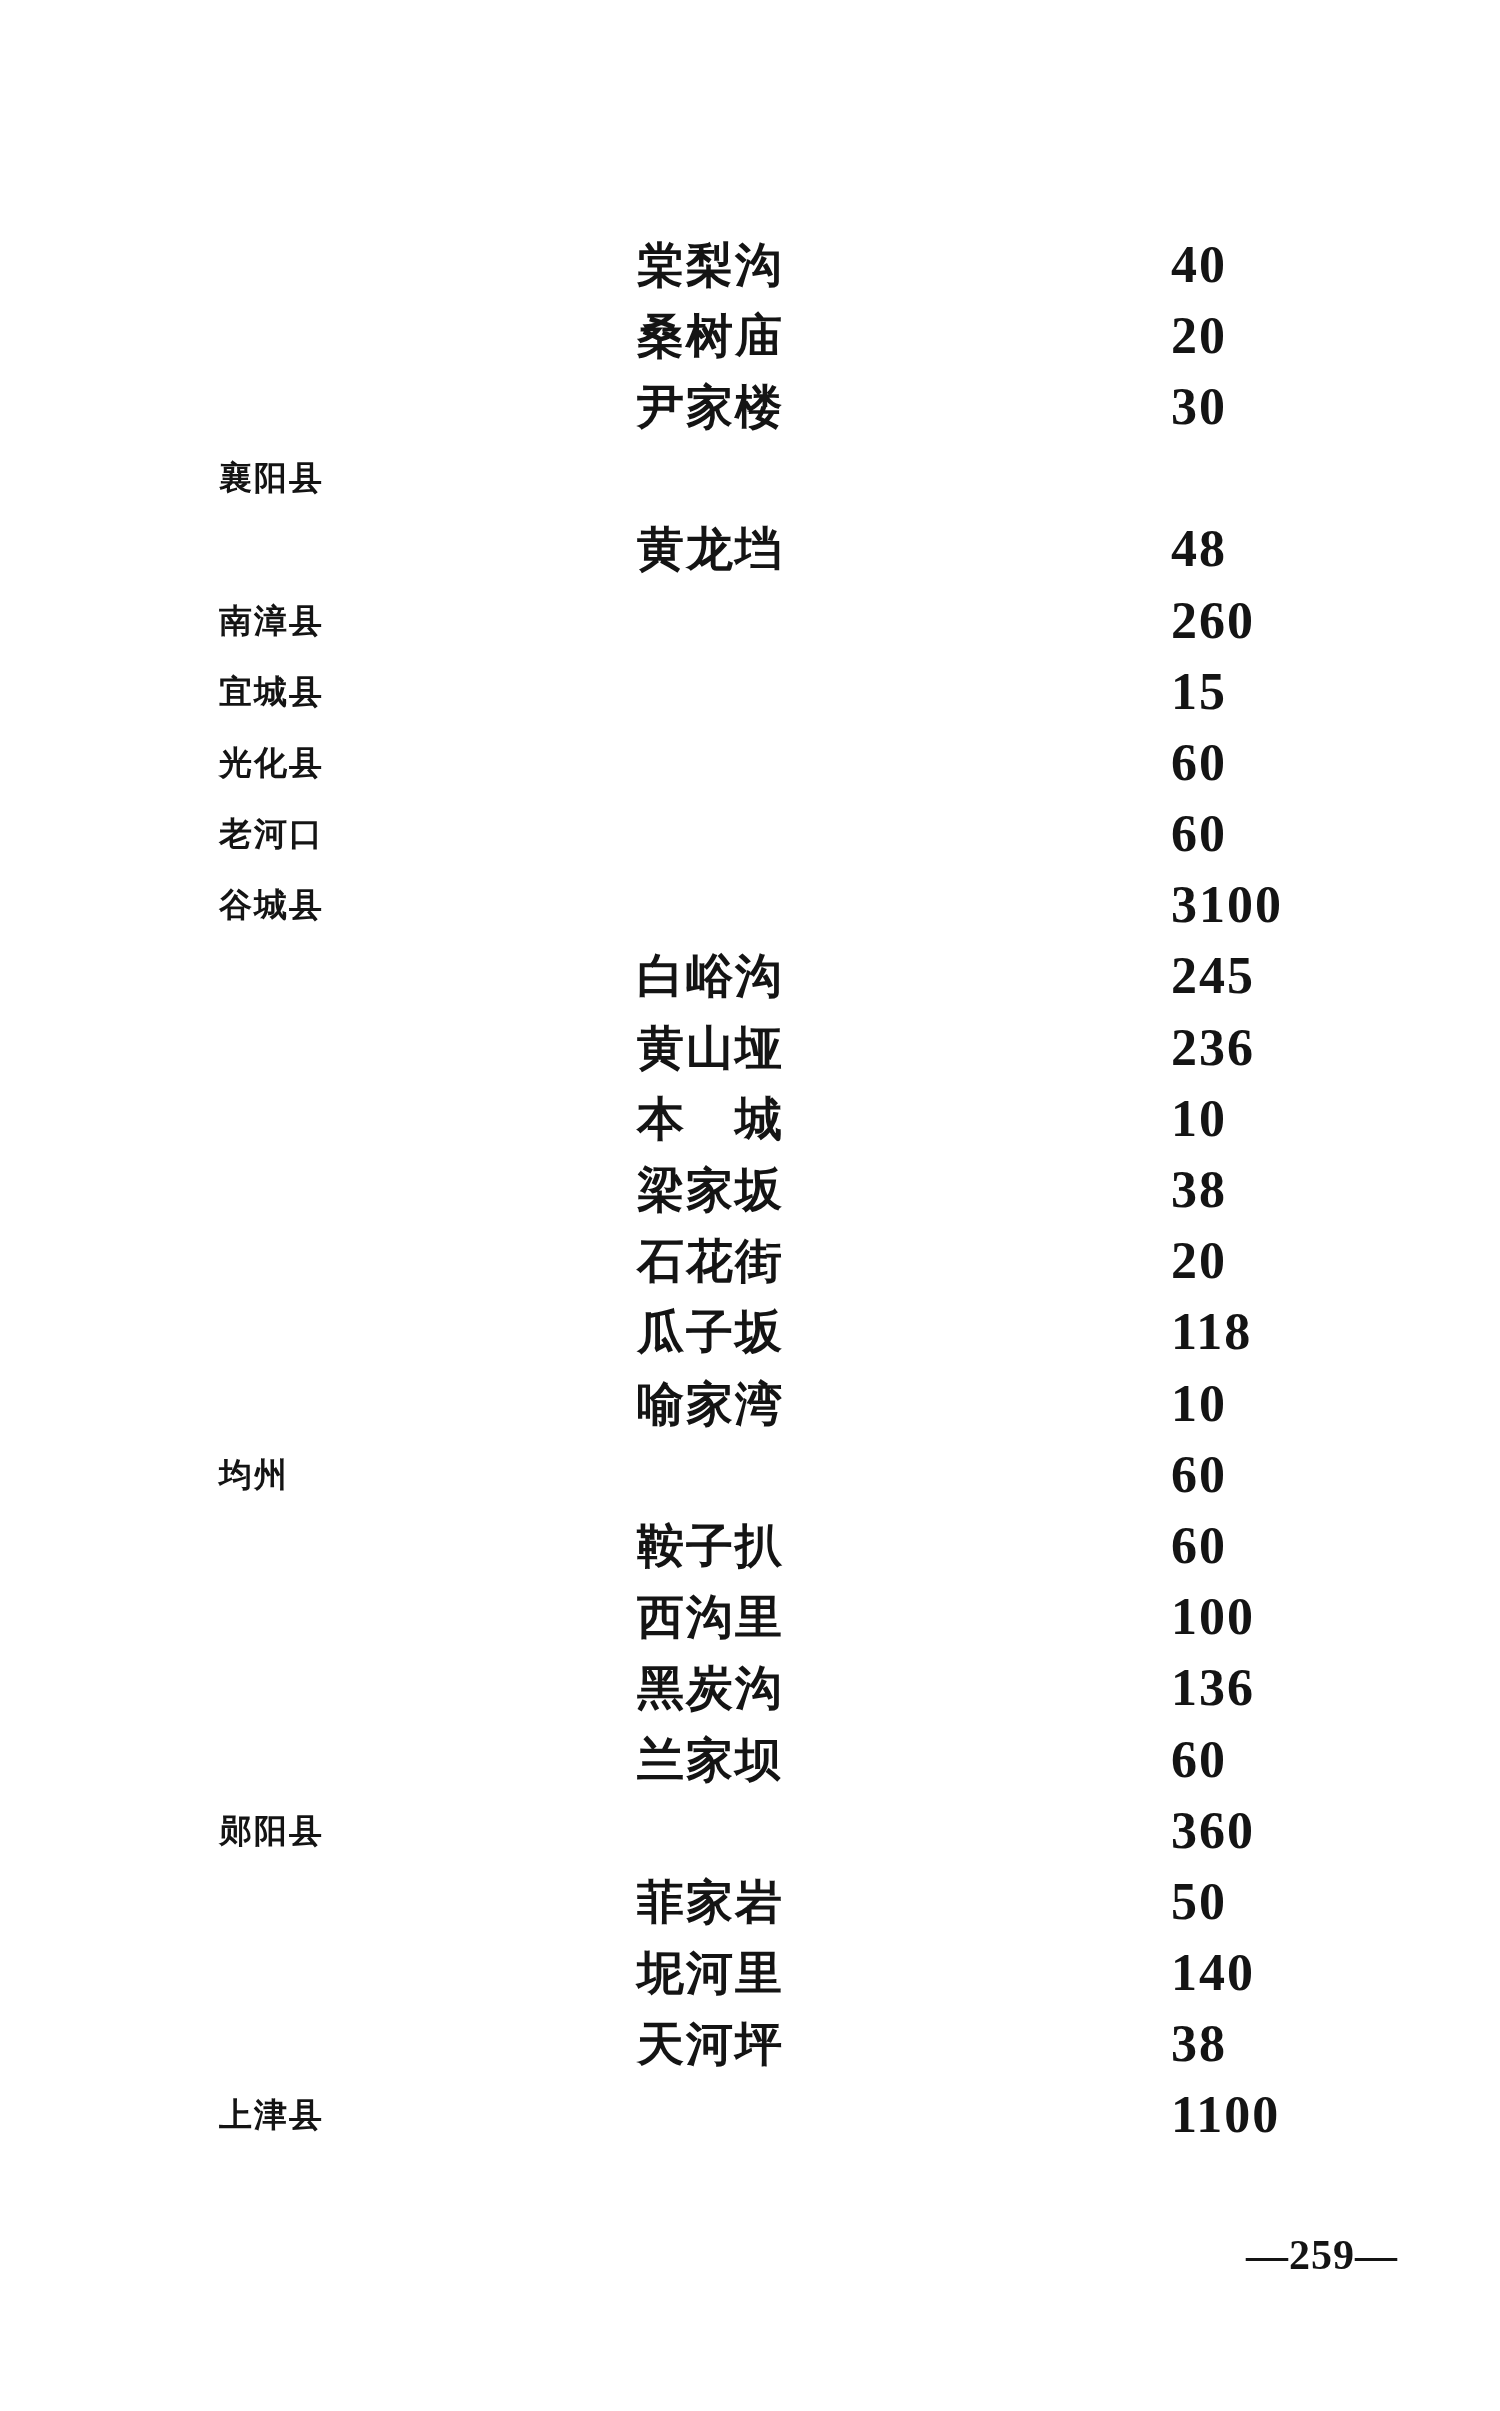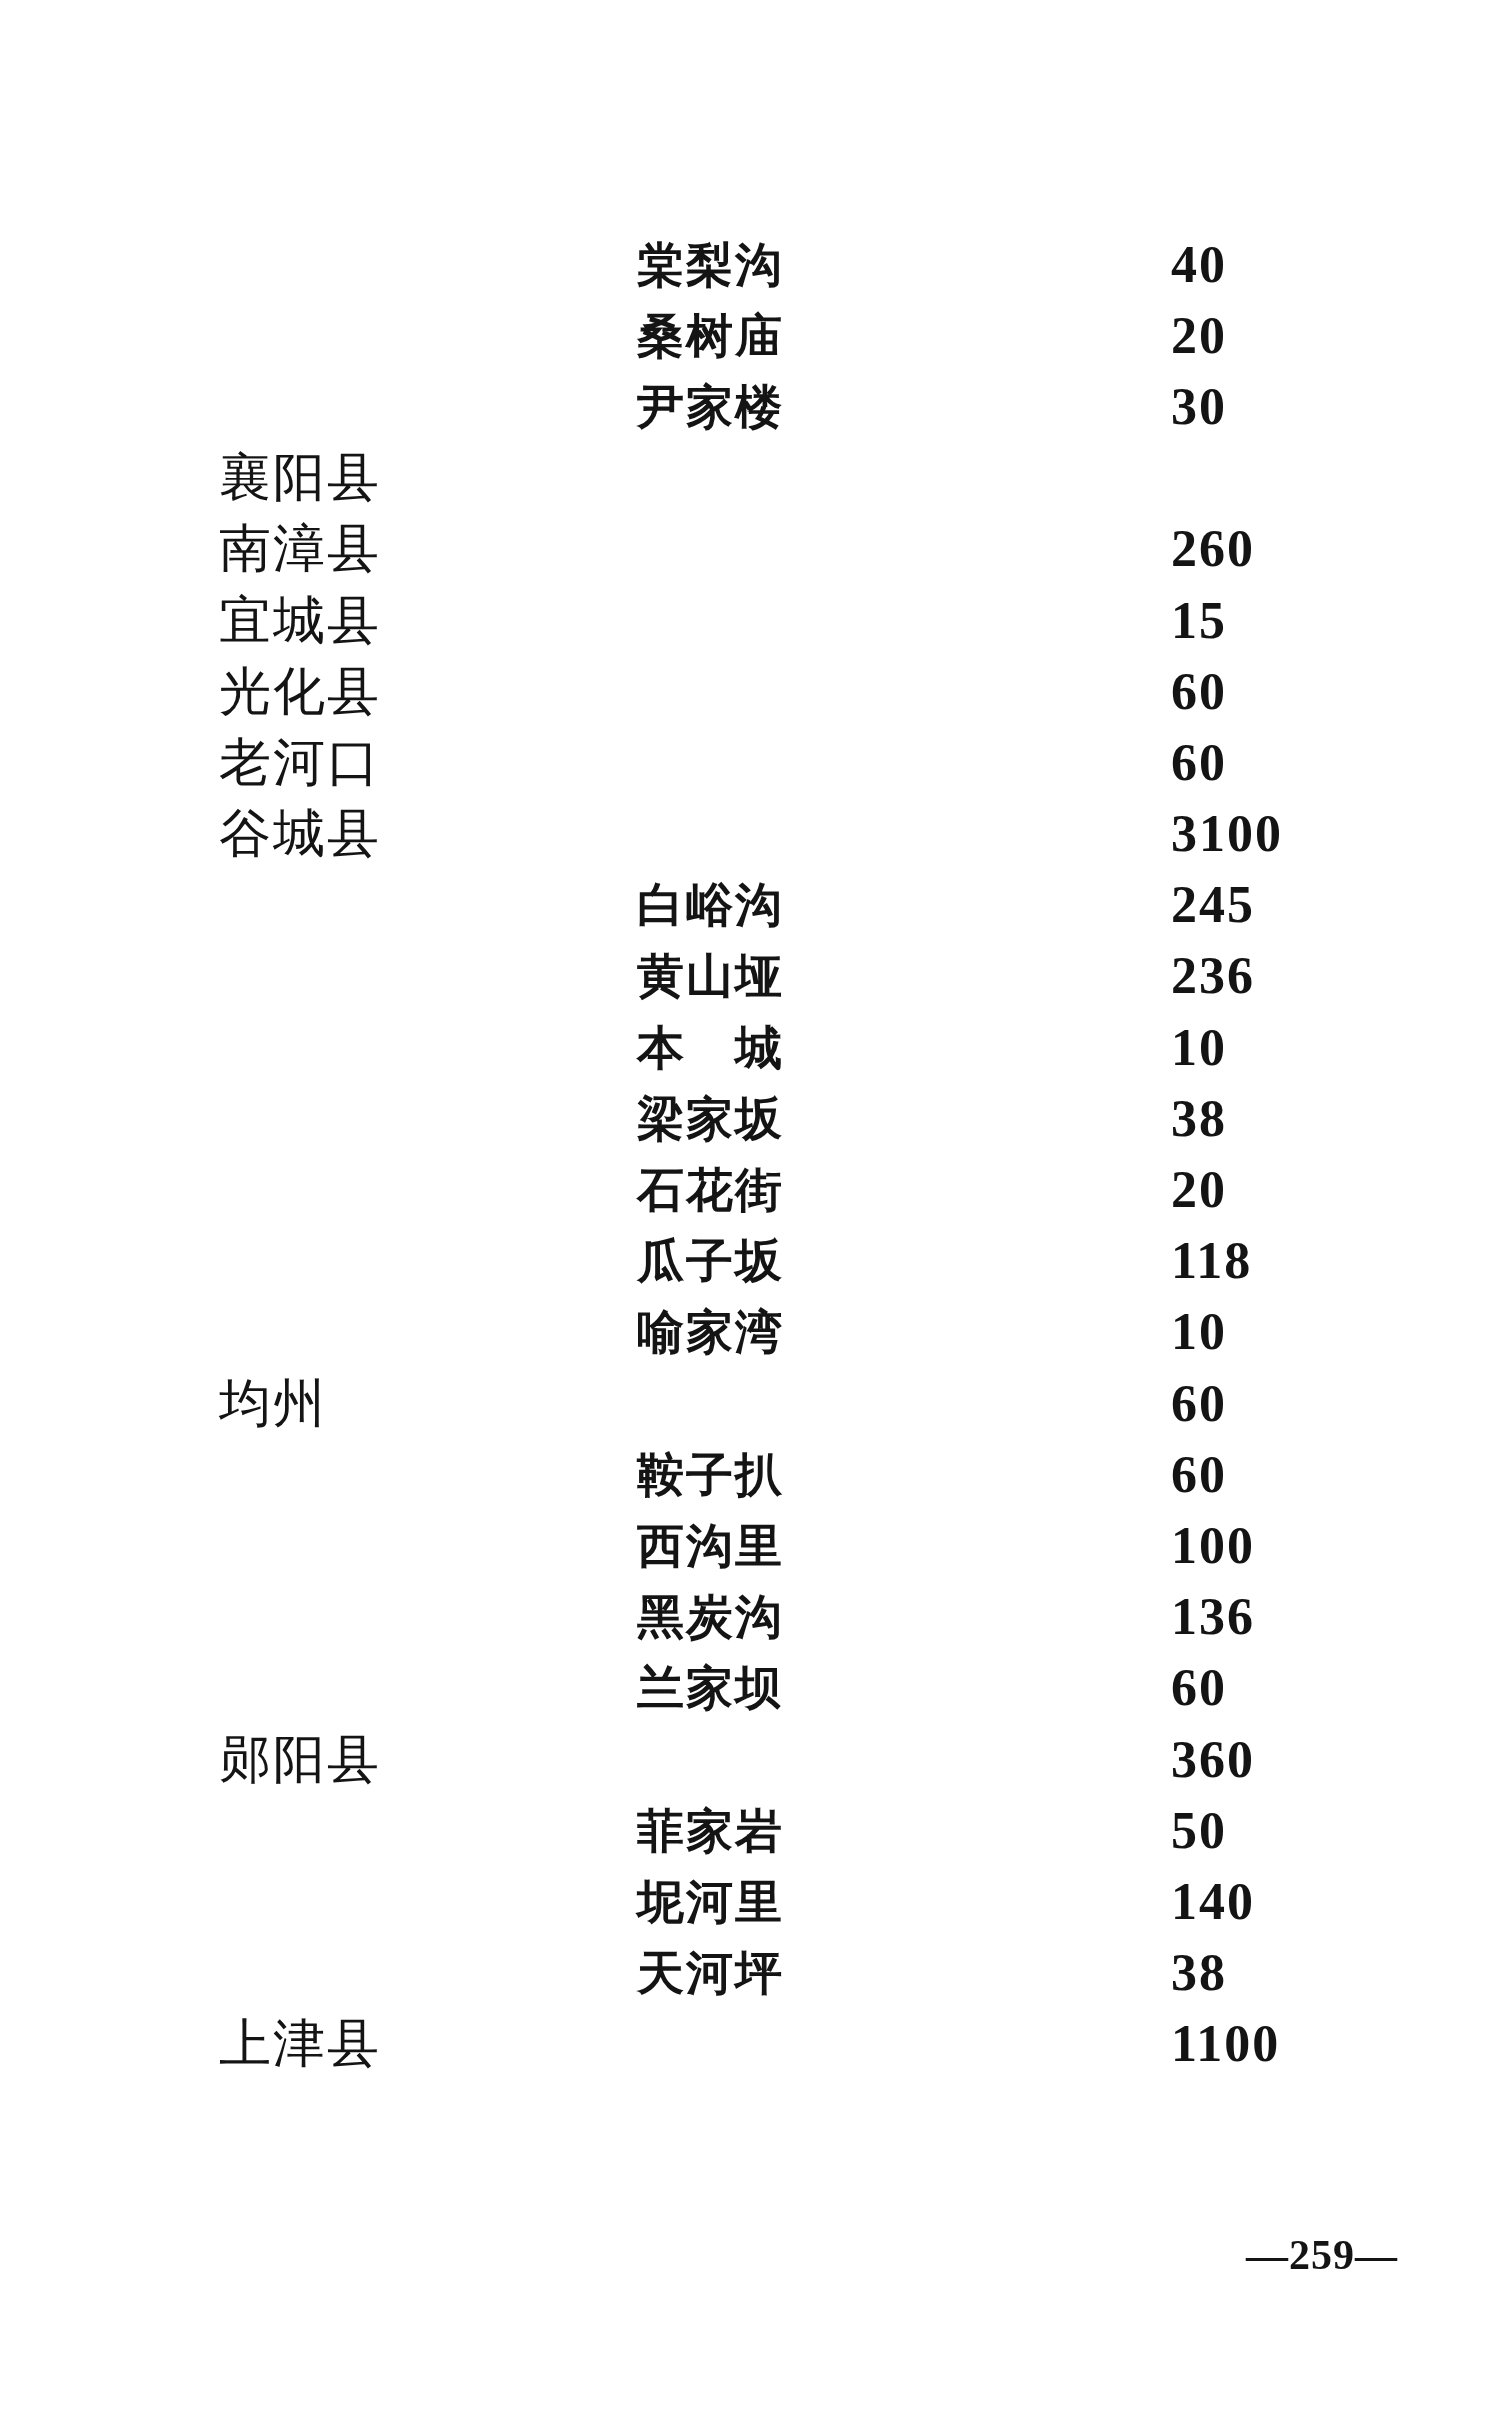--- a/index.html
+++ b/index.html
@@ -28,22 +28,22 @@
   }
   .cell {
     position: absolute;
     top: 50%;
     transform: translateY(-50%);
     white-space: pre;
     line-height: 1;
   }
   .county {
     left: 219px;
-    font-size: 52px;
-    font-weight: 400;
+    font-size: 33px;
+    font-weight: 700;
     letter-spacing: 2px;
   }
   .place {
     left: 637px;
     font-size: 47px;
     font-weight: 700;
     letter-spacing: 2px;
   }
   .value {
     left: 1127px;
@@ -82,20 +82,25 @@
       <span class="cell county"></span>
       <span class="cell place">尹家楼</span>
       <span class="cell value">30</span>
     </div>
     <div class="row">
       <span class="cell county">襄阳县</span>
       <span class="cell place"></span>
       <span class="cell value"></span>
     </div>
     <div class="row">
+      <span class="cell county"></span>
+      <span class="cell place">黄龙垱</span>
+      <span class="cell value">48</span>
+    </div>
+    <div class="row">
       <span class="cell county">南漳县</span>
       <span class="cell place"></span>
       <span class="cell value">260</span>
     </div>
     <div class="row">
       <span class="cell county">宜城县</span>
       <span class="cell place"></span>
       <span class="cell value">15</span>
     </div>
     <div class="row">

